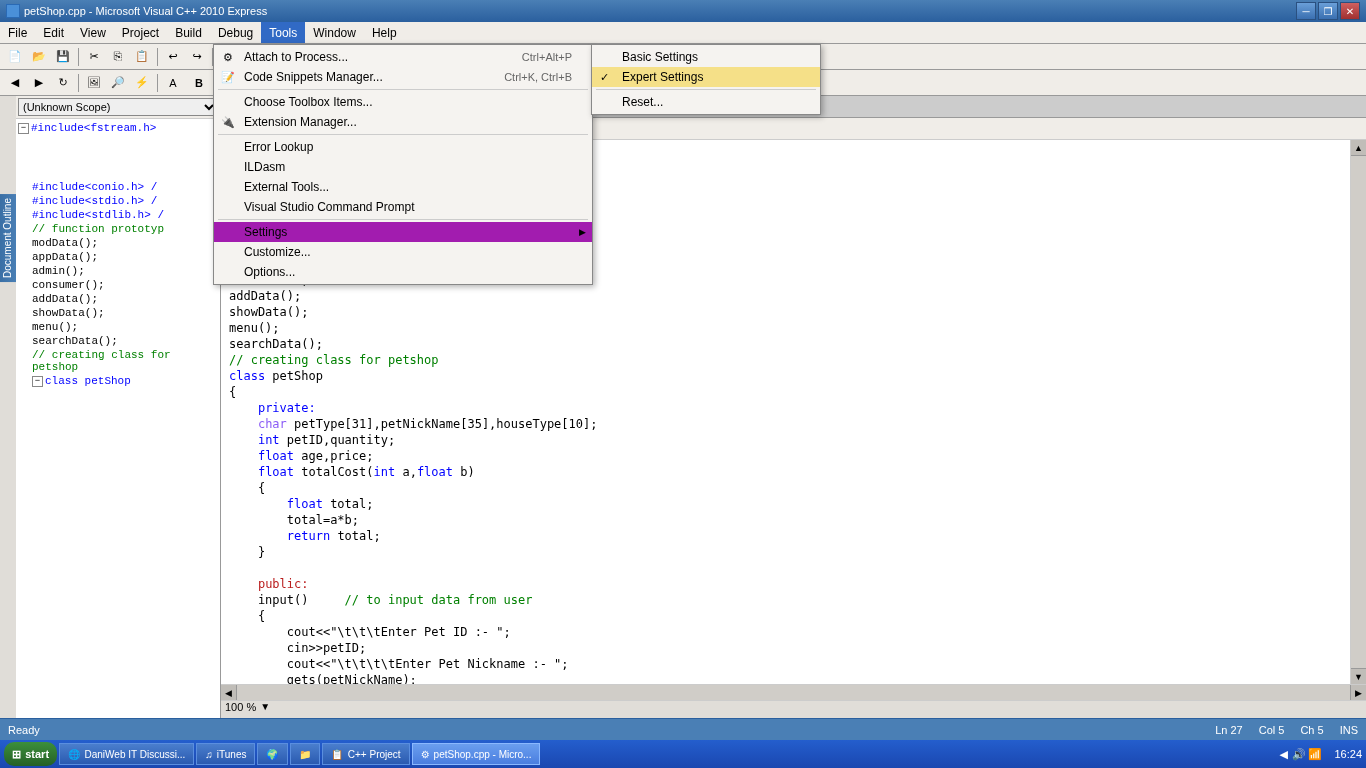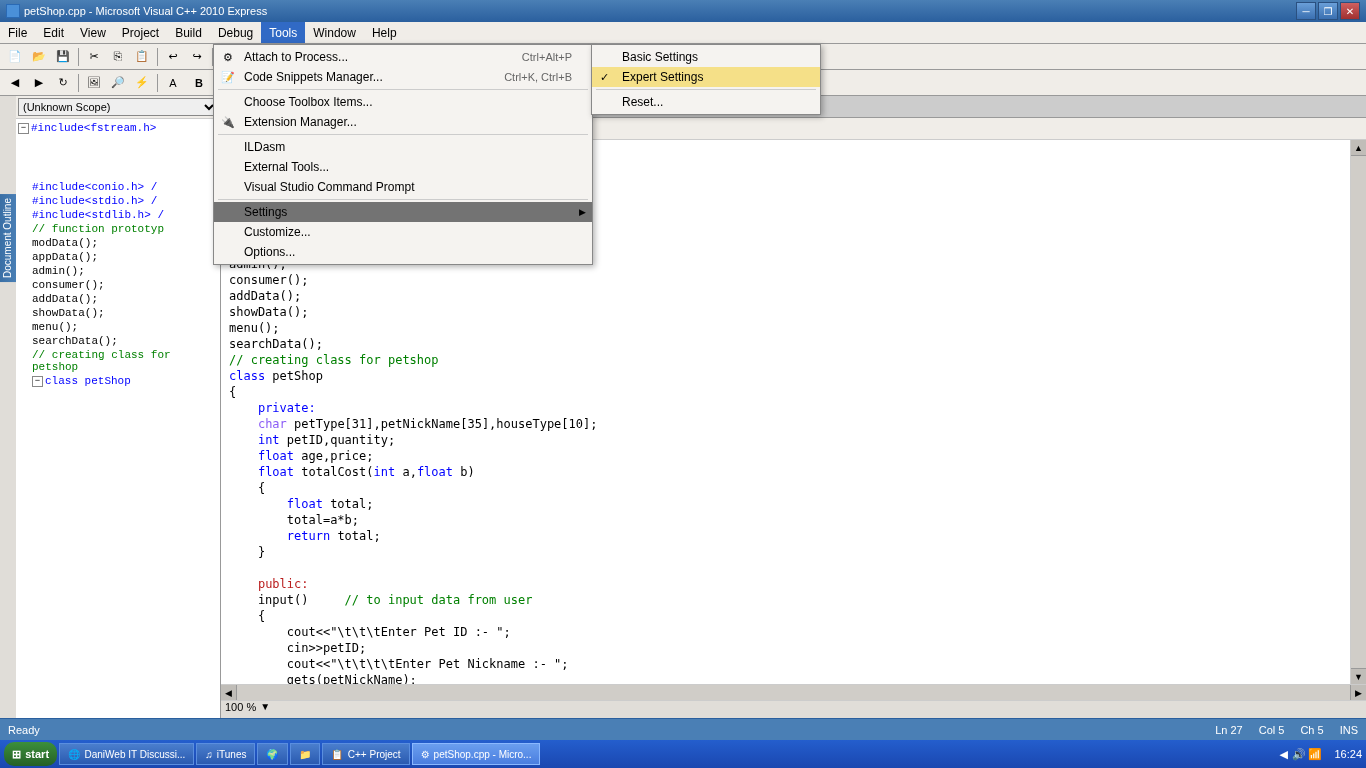--- a/index.html
+++ b/index.html
@@ -224,21 +224,21 @@
       padding: 3px 20px 3px 30px;
       font-size: 12px;
       cursor: pointer;
       display: flex;
       align-items: center;
       justify-content: space-between;
       color: #000;
       position: relative;
     }
     .menu-popup-item.highlighted {
-      background: #737373;
+      background: #a21caf;
       color: #000;
     }
     .menu-shortcut {
       color: #666;
       font-size: 11px;
       margin-left: 20px;
     }
     .menu-popup-item.has-submenu::after {
       content: '▶';
       font-size: 9px;
@@ -551,20 +551,23 @@
   <div class="menu-sep"></div>
   <div class="menu-popup-item">
     <span>Choose Toolbox Items...</span>
   </div>
   <div class="menu-popup-item">
     <span class="menu-icon">🔌</span>
     <span>Extension Manager...</span>
   </div>
   <div class="menu-sep"></div>
   <div class="menu-popup-item">
+    <span>Error Lookup</span>
+  </div>
+  <div class="menu-popup-item">
     <span>ILDasm</span>
   </div>
   <div class="menu-popup-item">
     <span>External Tools...</span>
   </div>
   <div class="menu-popup-item">
     <span>Visual Studio Command Prompt</span>
   </div>
   <div class="menu-sep"></div>
   <div class="menu-popup-item highlighted has-submenu">

